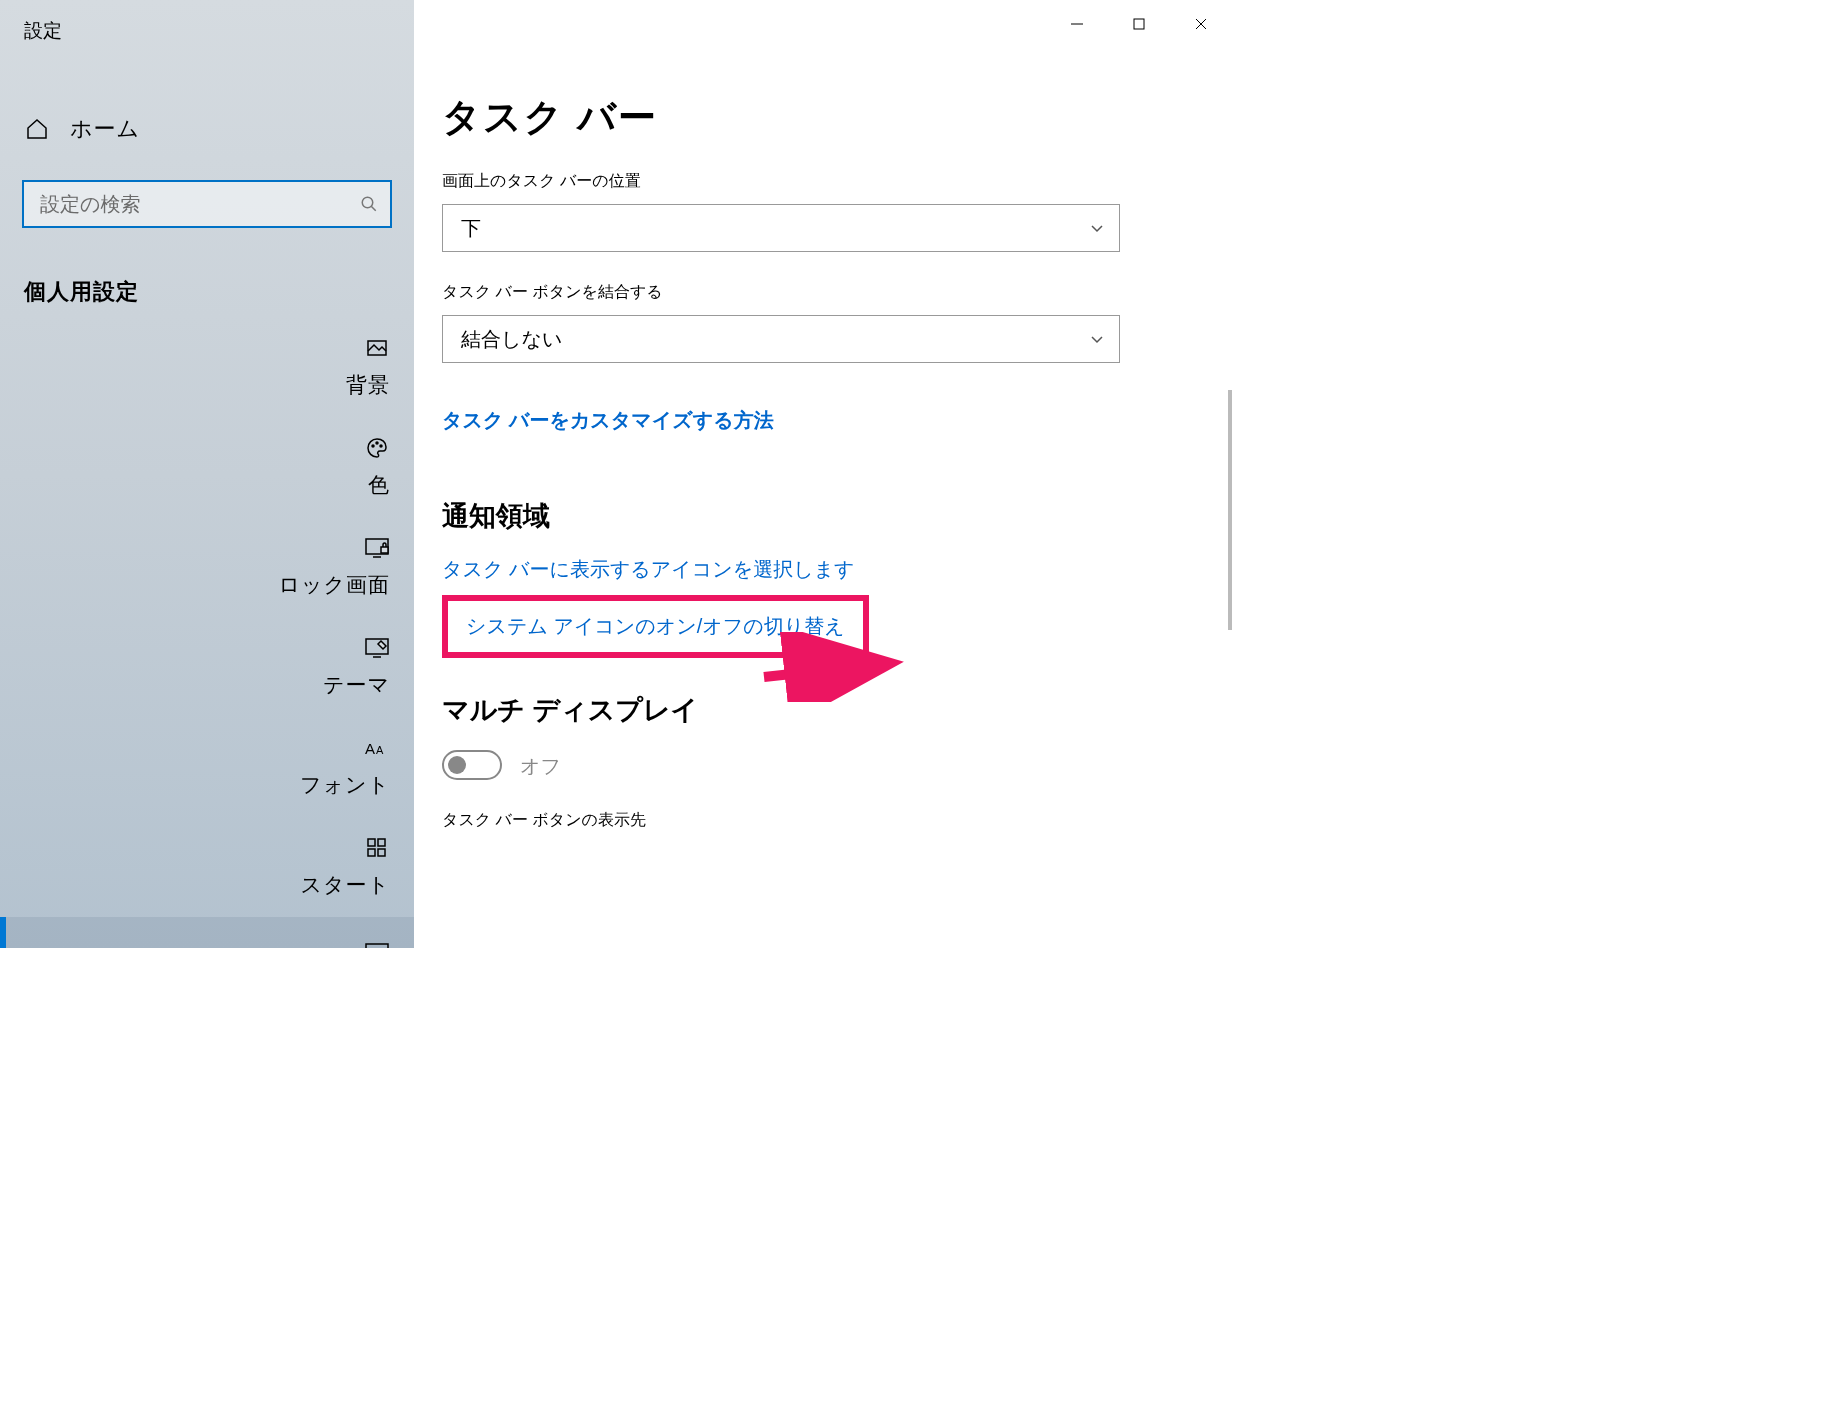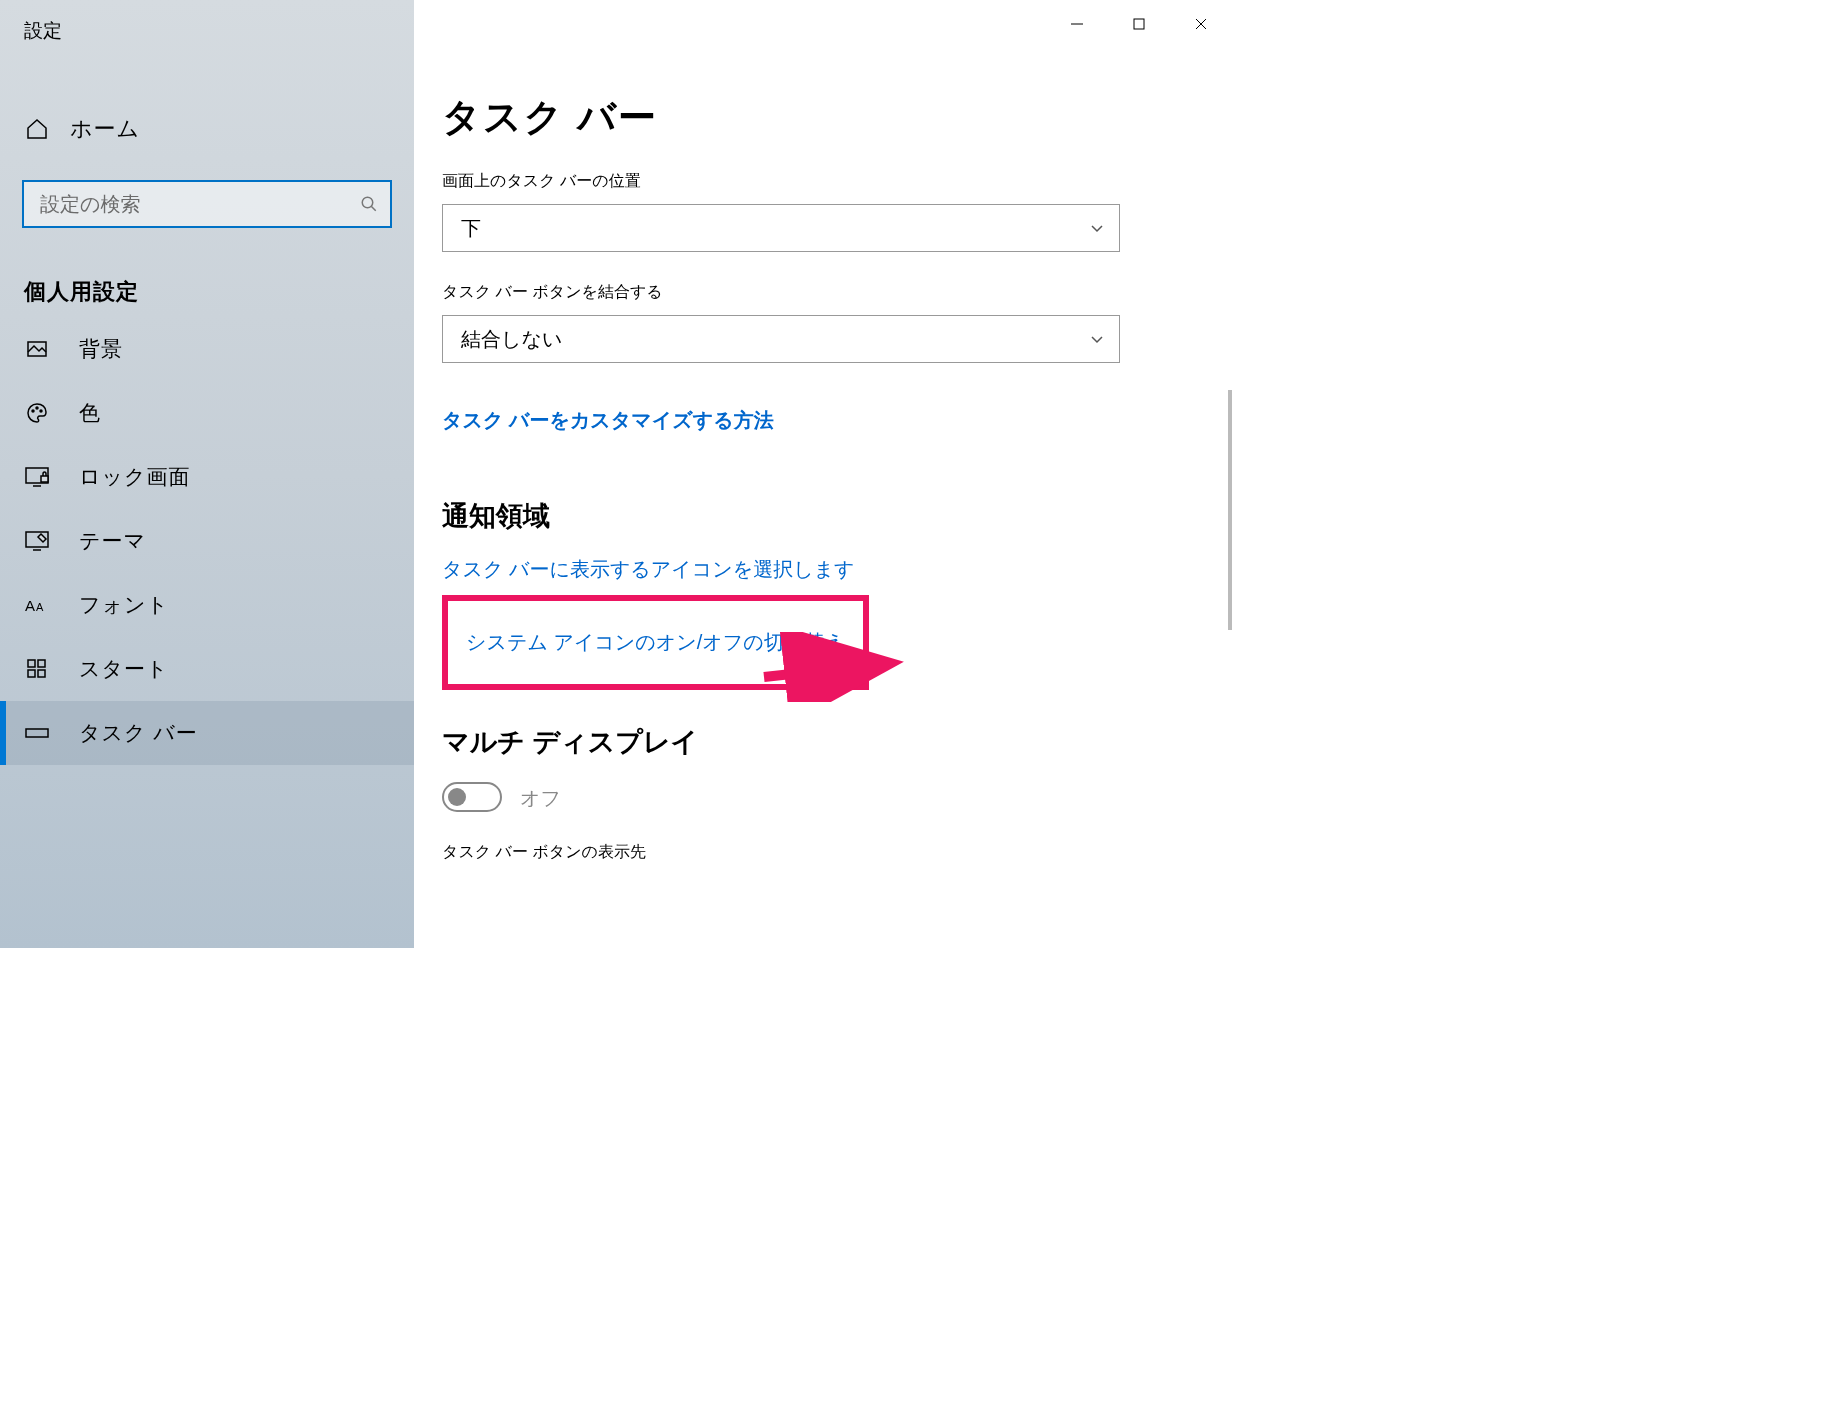--- a/index.html
+++ b/index.html
@@ -11,42 +11,42 @@
 .home-item .icon { width: 26px; height: 26px; display: flex; align-items: center; justify-content: center; }
 .home-item span.label { font-size: 22px; letter-spacing: 1px; }
 
 .search-box { margin: 24px 22px 0 22px; border: 2px solid #0071c5; background: rgba(255,255,255,0.5); display: flex; align-items: center; height: 48px; padding: 0 12px 0 16px; }
 .search-box input { flex: 1; border: none; background: transparent; font-size: 20px; outline: none; color: #555; }
 .search-box input::placeholder { color: #6b6b6b; }
 .search-box .sicon { color: #666; }
 
 .section-header { font-size: 22px; font-weight: 700; padding: 28px 24px 10px 24px; letter-spacing: 1px; margin-top: 21px; }
 
-.nav-item { display: flex; align-items: center; gap: 29px; padding: 18px 24px; cursor: pointer; position: relative; }
+.nav-item { display: flex; align-items: flex-end; gap: 10px; padding: 18px 24px; cursor: pointer; position: relative; flex-direction: column; }
 .nav-item .icon { width: 26px; height: 26px; display: flex; align-items: center; justify-content: center; flex-shrink: 0; }
 .nav-item .label { font-size: 21px; letter-spacing: 1px; }
 .nav-item.active::before { content: ""; position: absolute; left: 0; top: 0; bottom: 0; width: 6px; background: #0078d4; }
 .nav-item.active { background: rgba(120,140,160,0.25); }
 
 .main { flex: 1; background: #fff; position: relative; }
 .titlebar { display: flex; justify-content: flex-end; align-items: center; height: 48px; padding-right: 0; }
 .titlebar .btn { width: 62px; height: 48px; display: flex; align-items: center; justify-content: center; cursor: pointer; }
 
 .content { padding: 0 28px 0 28px; }
 .page-title { font-size: 38px; font-weight: 600; margin-top: 44px; margin-bottom: 28px; letter-spacing: 2px; }
 
 .field-label { font-size: 16px; margin-bottom: 12px; margin-top: 8px; }
 .select { border: 1px solid #999; height: 48px; width: 678px; display: flex; align-items: center; justify-content: space-between; padding: 0 14px 0 18px; font-size: 20px; cursor: pointer; margin-bottom: 30px; }
 
 .link { color: #0066cc; font-size: 20px; cursor: pointer; display: inline-block; }
 .link.spaced { margin-top: 14px; margin-bottom: 30px; font-weight: bold; }
 
 .subheading { font-size: 27px; font-weight: 600; margin-top: 34px; margin-bottom: 22px; }
 
-.highlight-box { border: 6px solid #ec1561; padding: 28px 18px; display: inline-block; margin-top: 12px; }
+.highlight-box { border: 6px solid #ec1561; padding: 12px 18px; display: inline-block; margin-top: 12px; }
 
 .toggle-row { display: flex; align-items: flex-end; gap: 18px; margin-top: 14px; }
 .toggle { width: 60px; height: 30px; border: 2px solid #888; border-radius: 15px; position: relative; background: #fff; cursor: not-allowed; }
 .toggle::before { content: ""; position: absolute; left: 4px; top: 4px; width: 18px; height: 18px; border-radius: 50%; background: #888; }
 .toggle-label { font-size: 20px; color: #888; }
 .disabled-label { color: #888; font-size: 20px; margin-top: 32px; }
 
 .arrow { position: absolute; left: 340px; top: 632px; pointer-events: none; }
 
 .scrollbar { position: absolute; right: 0; top: 390px; width: 4px; height: 240px; background: #bbb; }

